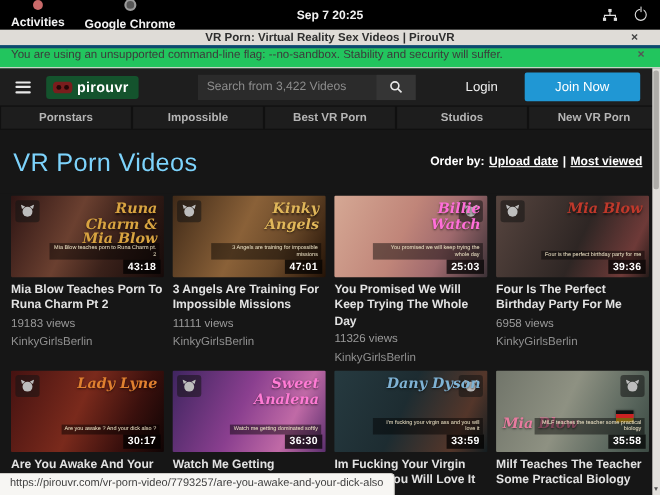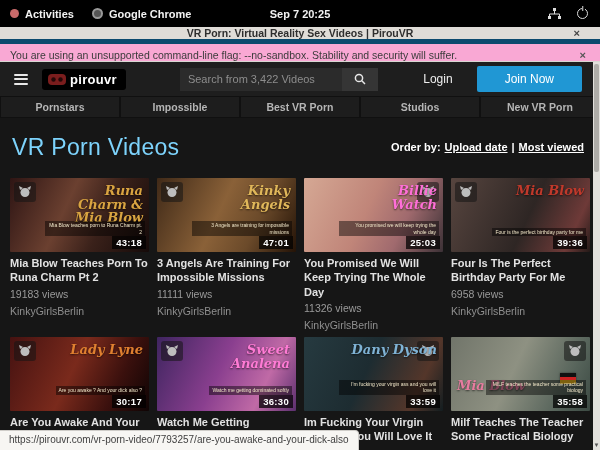--- a/index.html
+++ b/index.html
@@ -2,42 +2,42 @@
 <html><head>
 <meta charset="utf-8">
 <style>
   * { margin:0; padding:0; box-sizing:border-box; }
   html,body { width:600px; height:450px; overflow:hidden; }
   body { font-family:"Liberation Sans", sans-serif; background:#161616; position:relative; }
 
   
   .sysbar { height:27px; background:#000; color:#f2f2f2; display:flex; align-items:center; font-size:11px; position:relative; }
   .sysbar .left { display:flex; align-items:center; gap:18px; padding-left:10px; }
-  .sys-item { display:flex; align-items:center; gap:6px; font-weight:700; }
+  .sys-item { display:flex; align-items:center; gap:6px; font-weight:700;flex-direction:column; }
   .dot-icon { width:9px; height:9px; border-radius:50%; background:#c96a6a; display:inline-block; }
   .chrome-icon { width:11px; height:11px; border-radius:50%; border:2px solid #9a9a9a; background:#555; display:inline-block; }
   .sysbar .clock { position:absolute; left:50%; transform:translateX(-50%); font-weight:700; }
   .sysbar .right { margin-left:auto; display:flex; align-items:center; gap:16px; padding-right:12px; }
   .pwr-icon { width:11px; height:11px; border:1.5px solid #ddd; border-radius:50%; position:relative; display:inline-block; }
   .pwr-icon:before { content:""; position:absolute; left:50%; top:-4px; width:1.5px; height:6px; background:#000; box-shadow:0 0 0 1px #000; }
   .pwr-icon:after { content:""; position:absolute; left:50%; top:-3px; transform:translateX(-50%); width:1.5px; height:5px; background:#ddd; }
 
   
-  .tabbar { height:17px; background:#dfdcd7; color:#2e2e2e; font-size:10.5px; font-weight:700; display:flex; align-items:center; justify-content:center; position:relative; border-bottom:5px solid #0c4a6e; }
+  .tabbar { height:17px; background:#dfdcd7; color:#2e2e2e; font-size:10.5px; font-weight:700; display:flex; align-items:center; justify-content:center; position:relative; border-bottom:3px solid #0c4a6e; }
   .tabbar .close { position:absolute; right:20px; font-weight:700; color:#444; font-size:11px; cursor:default; }
 
   
-  .warnbar { height:18px; background:#f9a8d4; color:#3b3b3b; font-size:10.5px; display:flex; align-items:flex-end; padding:0 10px; position:relative; border-bottom:1px solid #d8d6d2; }
+  .warnbar { height:18px; background:#22c55e; color:#3b3b3b; font-size:10.5px; display:flex; align-items:flex-start; padding:0 10px; position:relative; border-bottom:1px solid #d8d6d2; }
   .warnbar .close { position:absolute; right:14px; color:#555; font-size:11px; font-weight:700; }
 
   
   .siteheader { height:34px; background:#1e1e1e; display:flex; align-items:center; padding:0 14px; gap:10px; }
   .burger { display:flex; flex-direction:column; gap:2.5px; width:14px; cursor:pointer; }
   .burger span { height:2px; background:#e8e8e8; border-radius:1px; }
-  .logo { background:#000000; border-radius:3px; padding:3px 9px 3px 6px; display:flex; align-items:center; gap:4px; margin-left:4px; }
+  .logo { background:#14532d; border-radius:3px; padding:3px 9px 3px 6px; display:flex; align-items:center; gap:4px; margin-left:4px; }
   .logo .word { color:#fff; font-weight:700; font-size:13px; letter-spacing:.3px; }
   .searchwrap { display:flex; margin-left:44px;justify-content:flex-end; }
   .searchwrap input { width:162px; height:23px; background:#2b2b2b; border:none; color:#bbb; font-size:11px; padding:0 8px; outline:none; font-family:"Liberation Sans",sans-serif; }
   .searchwrap input::placeholder { color:#8d8d8d; }
   .searchbtn { width:36px; height:23px; background:#353535; border:none; display:flex; align-items:center; justify-content:center; cursor:pointer; }
   .login { color:#eee; font-size:12px; margin-left:auto; cursor:pointer; }
   .joinbtn { background:#2097d4; color:#fff; border:none; font-size:12px; padding:6px 28px; border-radius:2px; margin-left:14px; margin-right:4px; cursor:pointer; font-family:"Liberation Sans",sans-serif; }
 
   
   .nav { height:22px; background:#101010; display:flex; gap:2px; padding:1px 1px; }

